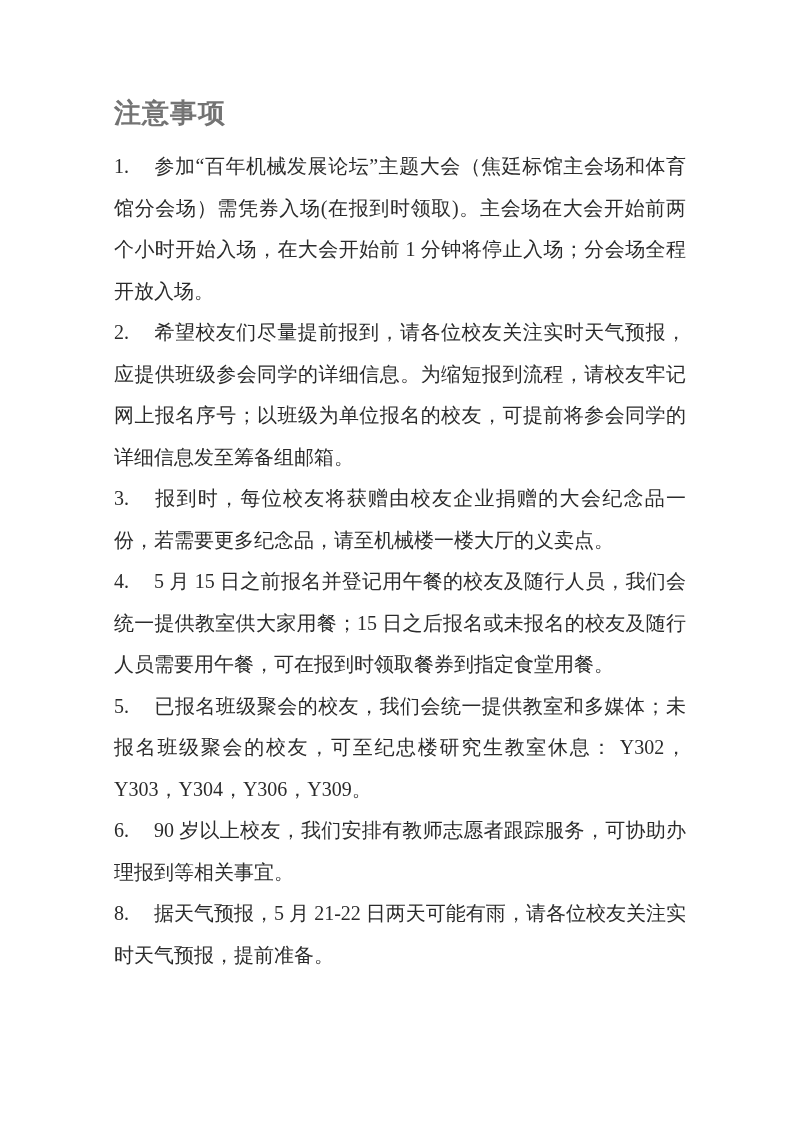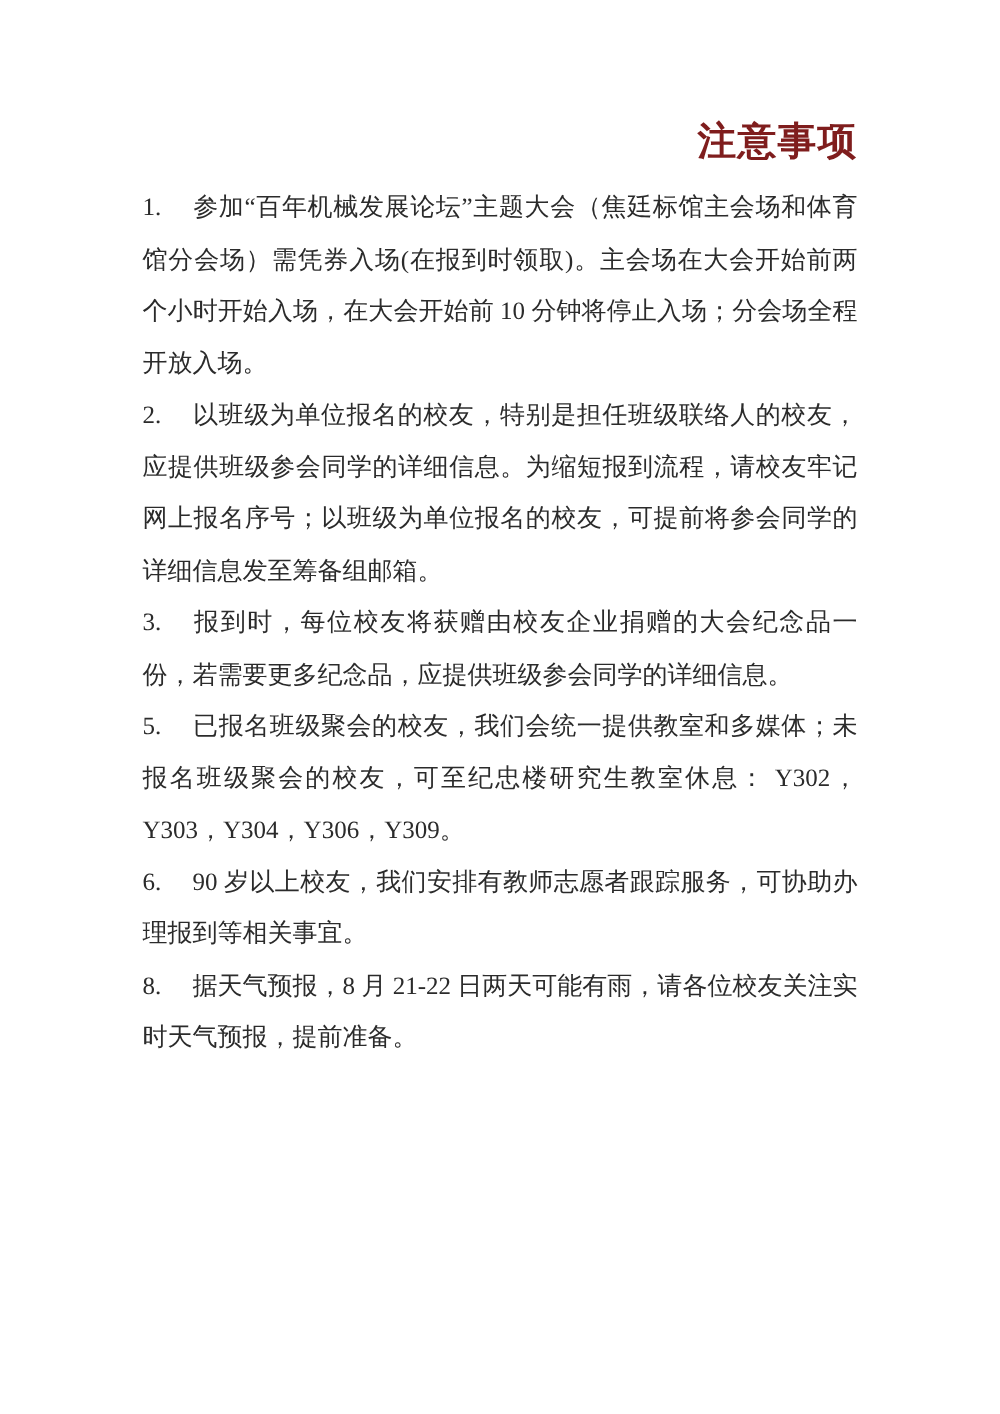--- a/index.html
+++ b/index.html
@@ -17,24 +17,24 @@
     box-sizing: border-box;
     width: 800px;
     height: 1131px;
     padding: 93px 114px 0 114px;
     background: #ffffff;
   }
   .doc-title {
     margin: 0 0 13px 0;
     font-family: "Liberation Sans", "DejaVu Sans", sans-serif;
     font-weight: 700;
-    font-size: 31px;
+    font-size: 27px;
     line-height: 40px;
-    text-align: right;
-    color: #7f1d1d;
+    text-align: left;
+    color: #737373;
     letter-spacing: 1px;
   }
   .notes {
     font-size: 20px;
     line-height: 41.5px;
     color: #2b2b2b;
     text-align: justify;
   }
   .note {
     margin: 0;
@@ -49,28 +49,29 @@
 </style>
 </head>
 <body>
 
 <div class="page">
 
   <h1 class="doc-title">注意事项</h1>
 
   <div class="notes">
 
-    <p class="note"><span class="num">1.</span><span class="txt">参加“百年机械发展论坛”主题大会（焦廷标馆主会场和体育馆分会场）需凭券入场(在报到时领取)。主会场在大会开始前两个小时开始入场，在大会开始前 10 分钟将停止入场；分会场全程开放入场。</span></p>
+    <p class="note"><span class="num">1.</span><span class="txt">参加“百年机械发展论坛”主题大会（焦廷标馆主会场和体育馆分会场）需凭券入场(在报到时领取)。主会场在大会开始前两个小时开始入场，在大会开始前 1 分钟将停止入场；分会场全程开放入场。</span></p>
 
-    <p class="note"><span class="num">2.</span><span class="txt">以班级为单位报名的校友，特别是担任班级联络人的校友，应提供班级参会同学的详细信息。为缩短报到流程，请校友牢记网上报名序号；以班级为单位报名的校友，可提前将参会同学的详细信息发至筹备组邮箱。</span></p>
+    <p class="note"><span class="num">2.</span><span class="txt">希望校友们尽量提前报到，请各位校友关注实时天气预报，应提供班级参会同学的详细信息。为缩短报到流程，请校友牢记网上报名序号；以班级为单位报名的校友，可提前将参会同学的详细信息发至筹备组邮箱。</span></p>
 
-    <p class="note"><span class="num">3.</span><span class="txt">报到时，每位校友将获赠由校友企业捐赠的大会纪念品一份，若需要更多纪念品，应提供班级参会同学的详细信息。</span></p>
+    <p class="note"><span class="num">3.</span><span class="txt">报到时，每位校友将获赠由校友企业捐赠的大会纪念品一份，若需要更多纪念品，请至机械楼一楼大厅的义卖点。</span></p>
 
+    <p class="note"><span class="num">4.</span><span class="txt">5 月 15 日之前报名并登记用午餐的校友及随行人员，我们会统一提供教室供大家用餐；15 日之后报名或未报名的校友及随行人员需要用午餐，可在报到时领取餐券到指定食堂用餐。</span></p>
 
     <p class="note"><span class="num">5.</span><span class="txt">已报名班级聚会的校友，我们会统一提供教室和多媒体；未报名班级聚会的校友，可至纪忠楼研究生教室休息： Y302，Y303，Y304，Y306，Y309。</span></p>
 
     <p class="note"><span class="num">6.</span><span class="txt">90 岁以上校友，我们安排有教师志愿者跟踪服务，可协助办理报到等相关事宜。</span></p>
 
 
-    <p class="note"><span class="num">8.</span><span class="txt">据天气预报，8 月 21-22 日两天可能有雨，请各位校友关注实时天气预报，提前准备。</span></p>
+    <p class="note"><span class="num">8.</span><span class="txt">据天气预报，5 月 21-22 日两天可能有雨，请各位校友关注实时天气预报，提前准备。</span></p>
 
   </div>
 </div>
 
 </body></html>

